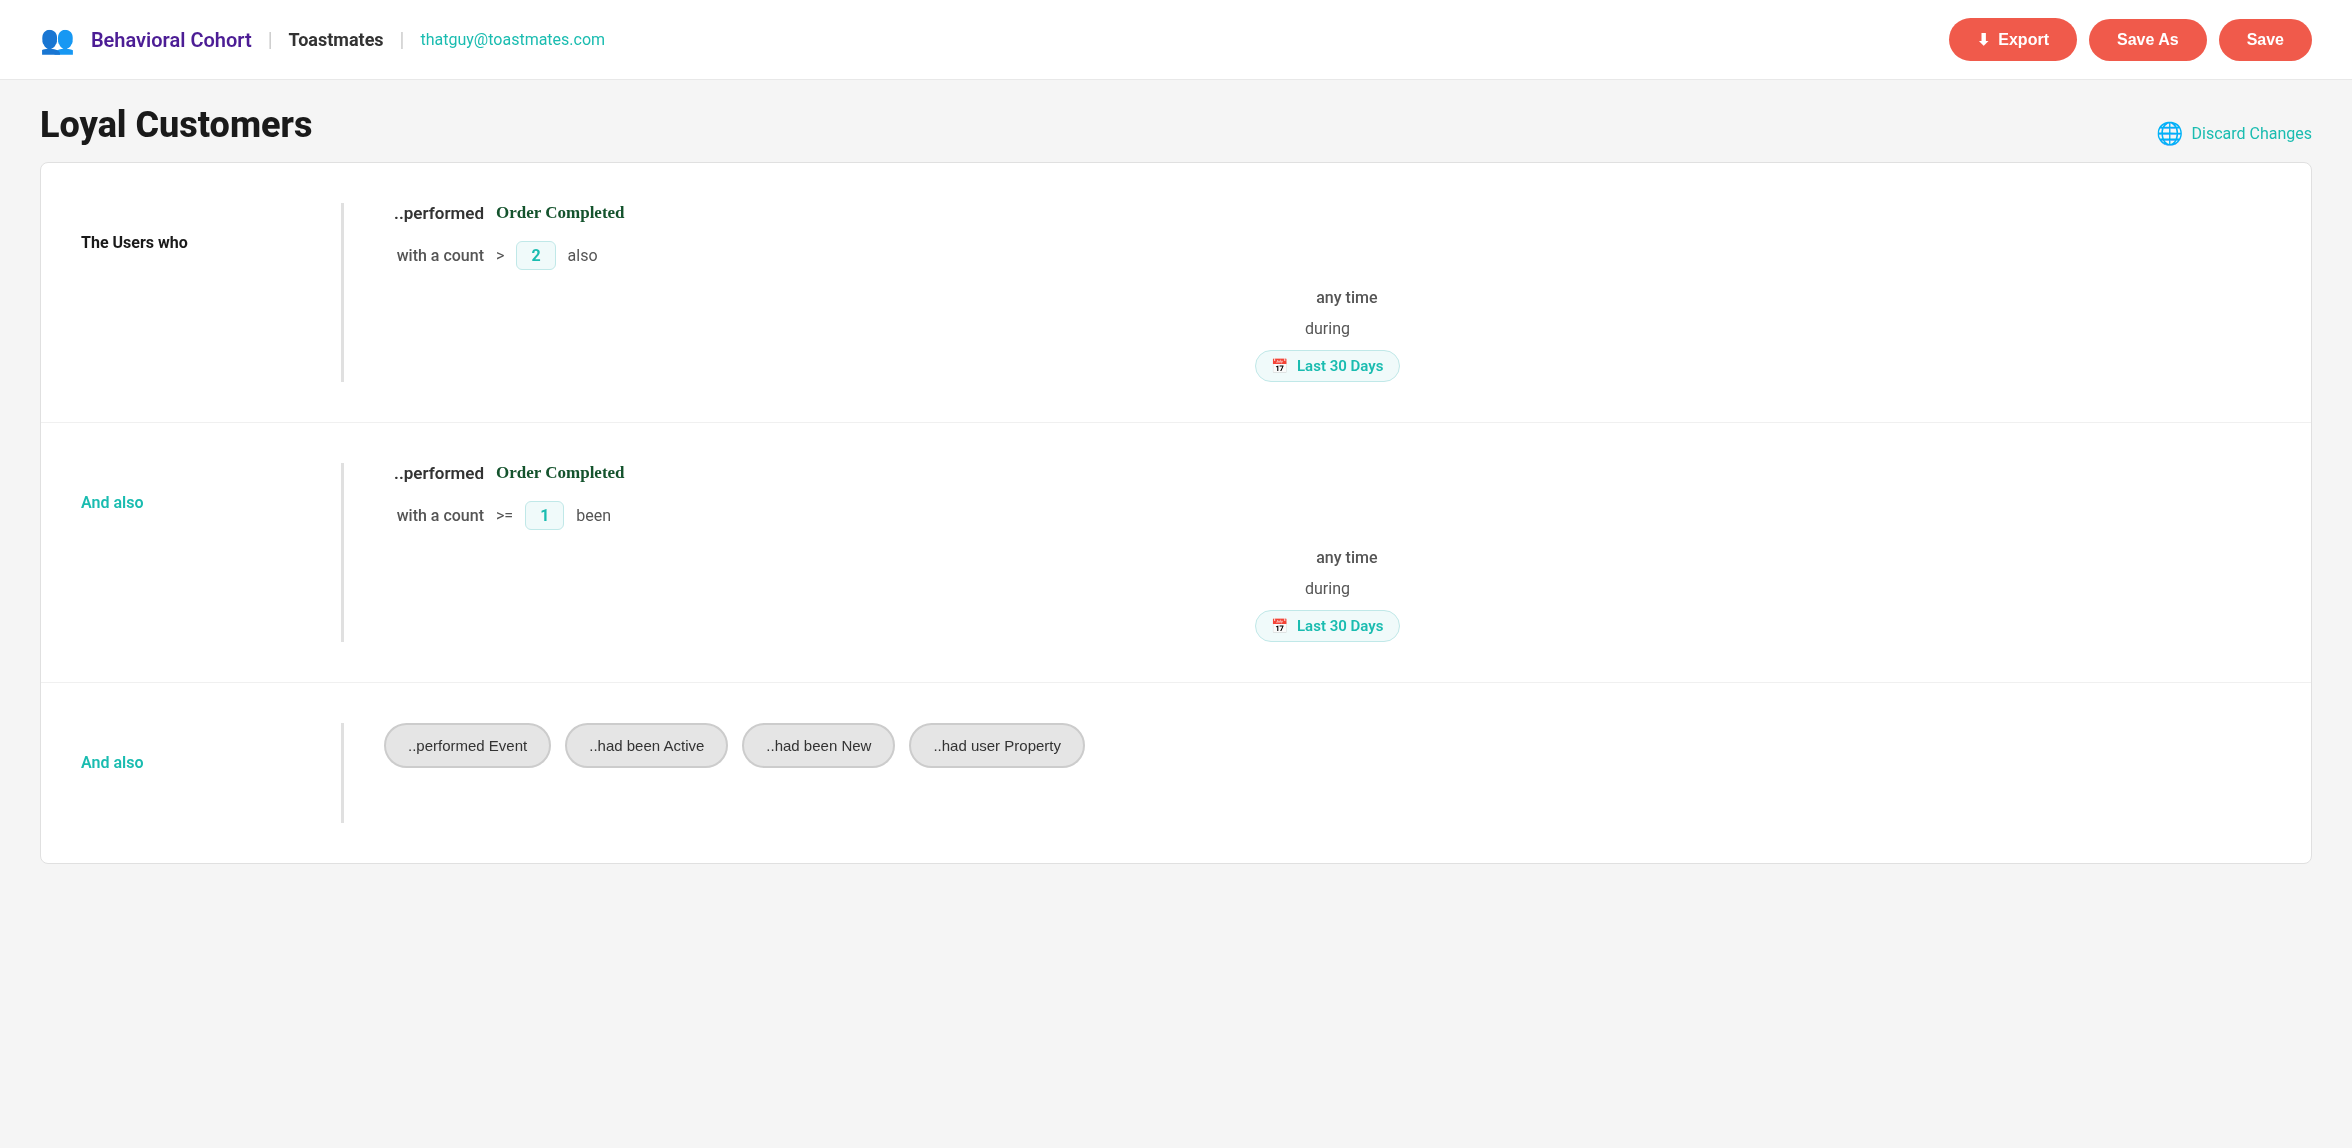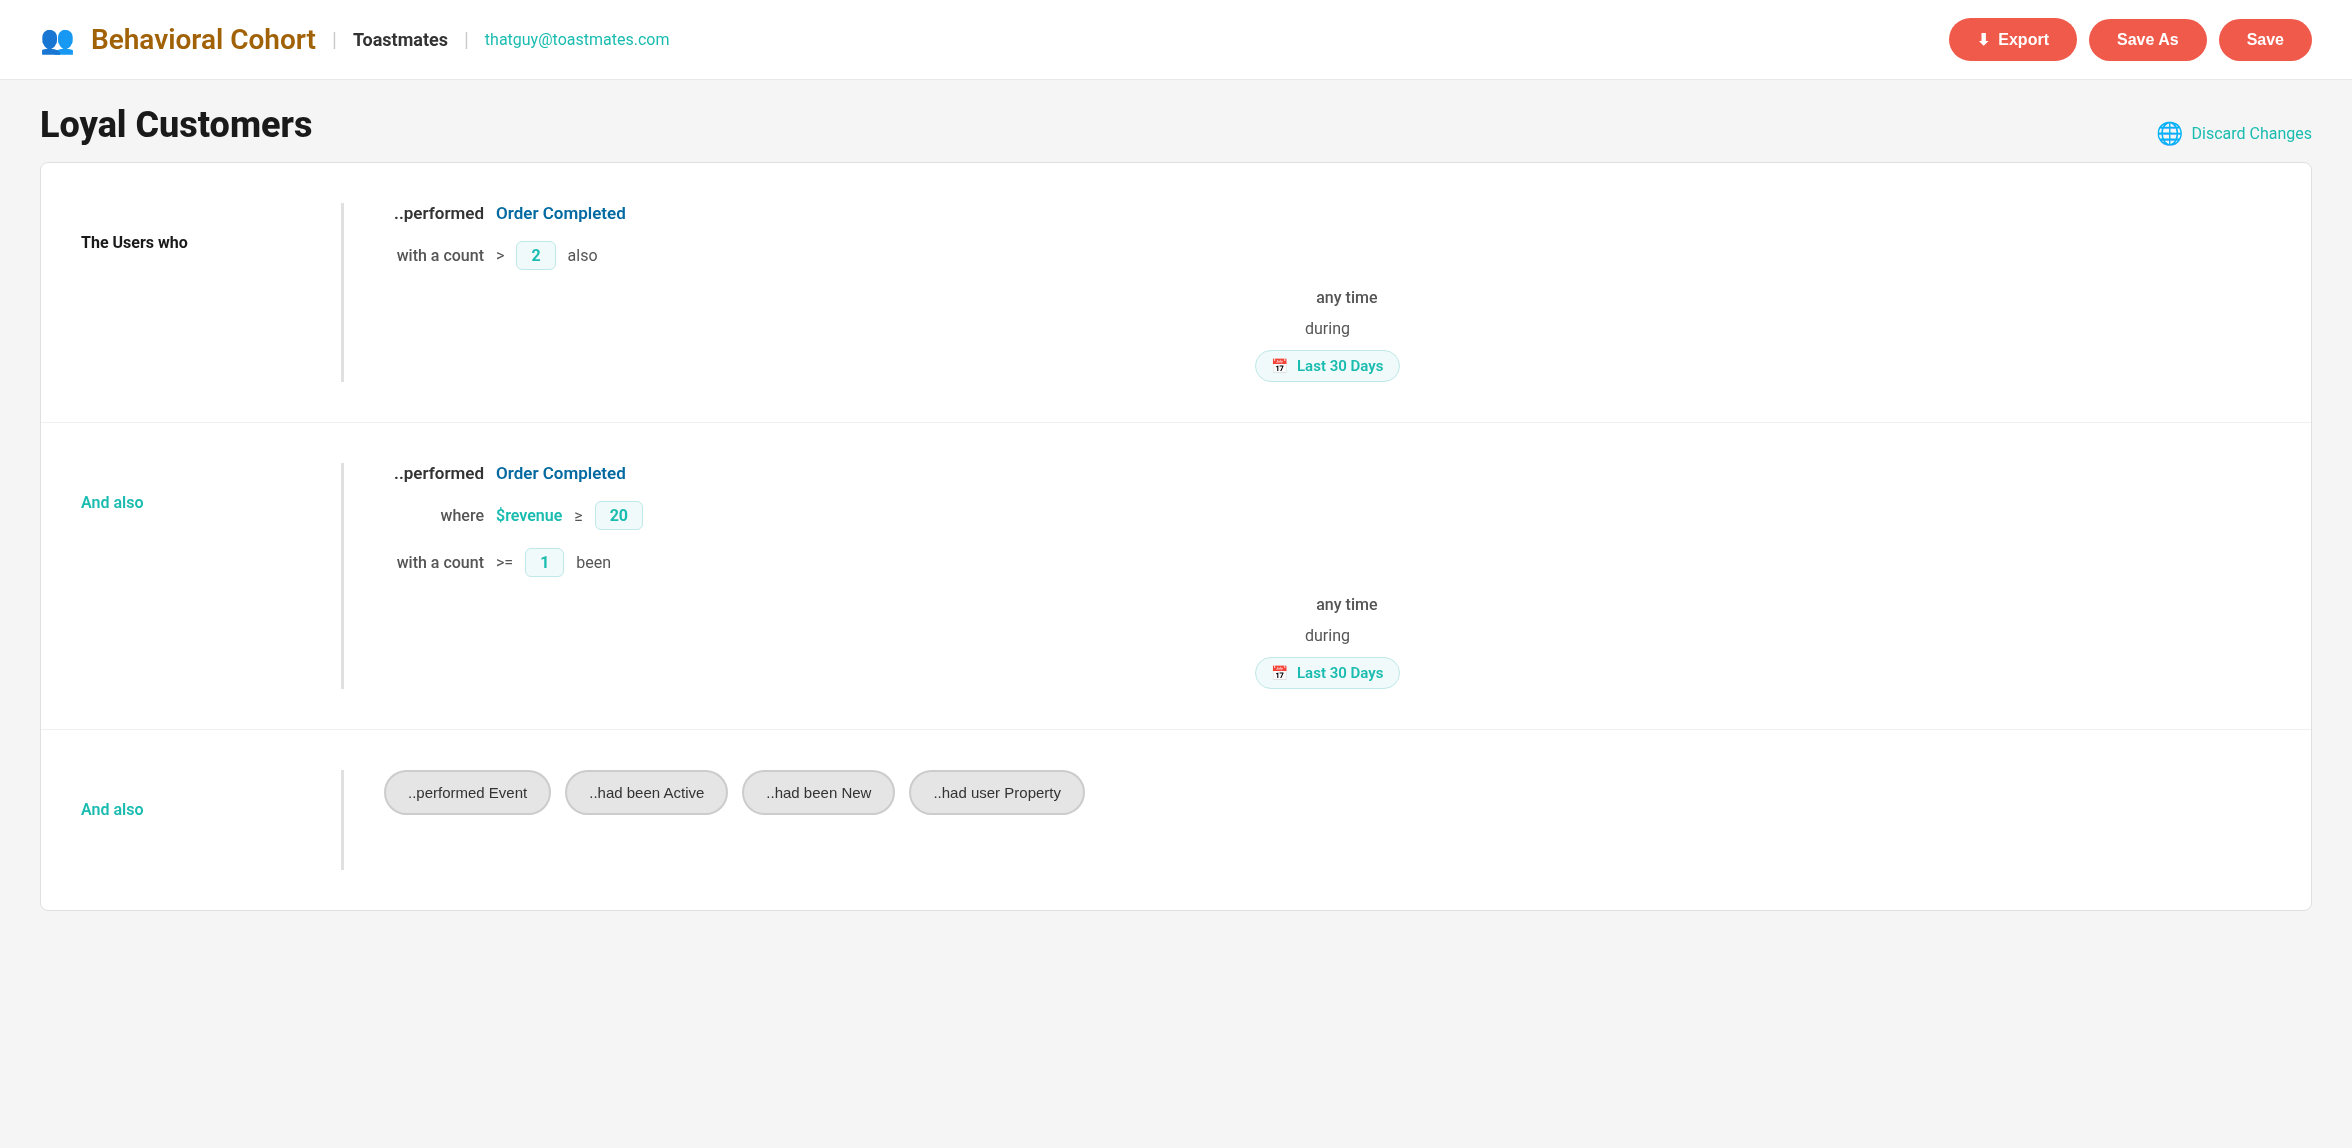--- a/index.html
+++ b/index.html
@@ -21,22 +21,22 @@
     .header-left {
       display: flex;
       align-items: center;
       gap: 16px;
     }
     .brand-icon {
       color: #1abcb0;
       font-size: 28px;
     }
     .header-title {
-      color: #a16207;
-      font-size: 28px;
+      color: #4c1d95;
+      font-size: 20px;
       font-weight: 600;
     }
     .header-divider {
       color: #ccc;
       font-size: 20px;
     }
     .header-org {
       color: #333;
       font-size: 18px;
       font-weight: 700;
@@ -158,23 +158,24 @@
       min-width: 100px;
       text-align: right;
     }
     .label-text.performed {
       color: #333;
       font-weight: 600;
       font-size: 17px;
     }
 
     .event-name {
-      color: #0369a1;
+      color: #14532d;
       font-size: 17px;
       font-weight: 600;
+      font-family: Liberation Serif, serif;
     }
 
     .operator-text {
       color: #555;
       font-size: 16px;
     }
 
     .value-box {
       background: #f0fafa;
       border: 1px solid #c0e8e8;
@@ -299,26 +300,20 @@
       <span>And also</span>
     </div>
     <div class="row-divider"></div>
     <div class="row-content">
 
       <div class="condition-line">
         <span class="label-text performed">..performed</span>
         <span class="event-name">Order Completed</span>
       </div>
 
-      <div class="condition-line">
-        <span class="label-text">where</span>
-        <span class="property-name">$revenue</span>
-        <span class="operator-text">≥</span>
-        <span class="value-box">20</span>
-      </div>
 
       <div class="condition-line">
         <span class="label-text">with a count</span>
         <span class="operator-text">&gt;=</span>
         <span class="value-box">1</span>
         <span class="operator-text">been</span>
       </div>
 
       <div class="condition-line">
         <span class="label-text">any time</span>

